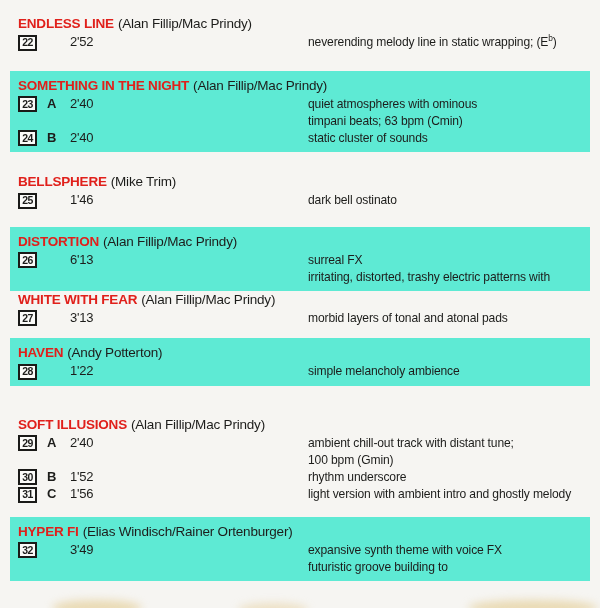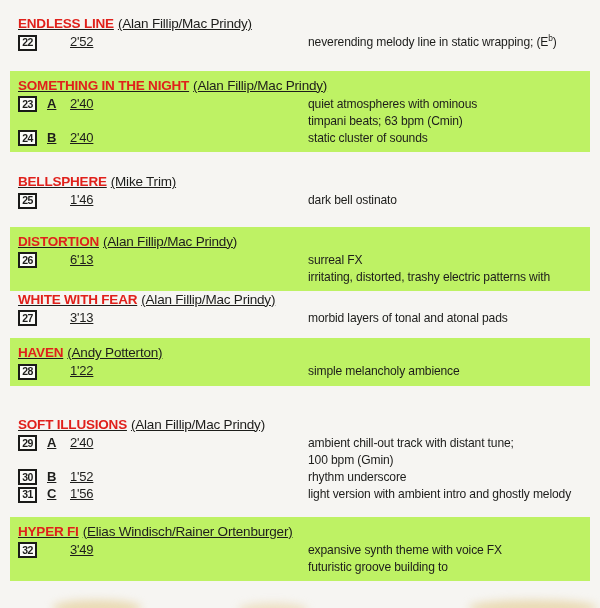--- a/index.html
+++ b/index.html
@@ -5,22 +5,22 @@
   html,body { margin:0; padding:0; }
   body {
     width:600px; height:608px;
     background:#f6f5f2;
     font-family:"Liberation Sans","DejaVu Sans",sans-serif;
     color:#1d1d1b;
     overflow:hidden;
     position:relative;
   }
   .page { padding-top:15px; }
-  .sec { margin:0 10px; padding:0 8px;text-decoration:underline; }
-  .sec.shaded { background:#bef264; padding-top:6px; padding-bottom:6px; }
+  .sec { margin:0 10px; padding:0 8px; }
+  .sec.shaded { background:#5eead4; padding-top:6px; padding-bottom:6px; }
 
   .sec-title { font-size:13.5px; line-height:18px; white-space:nowrap; }
   .t-red  { color:#e0201b; font-weight:bold; letter-spacing:-0.2px; }
   .t-auth { color:#1d1d1b; font-weight:normal; margin-left:4px; letter-spacing:-0.2px; }
 
   .row {
     display:grid;
     grid-template-columns:29px 23px 238px 1fr;
     align-items:start;
     font-size:13px; line-height:17px;

